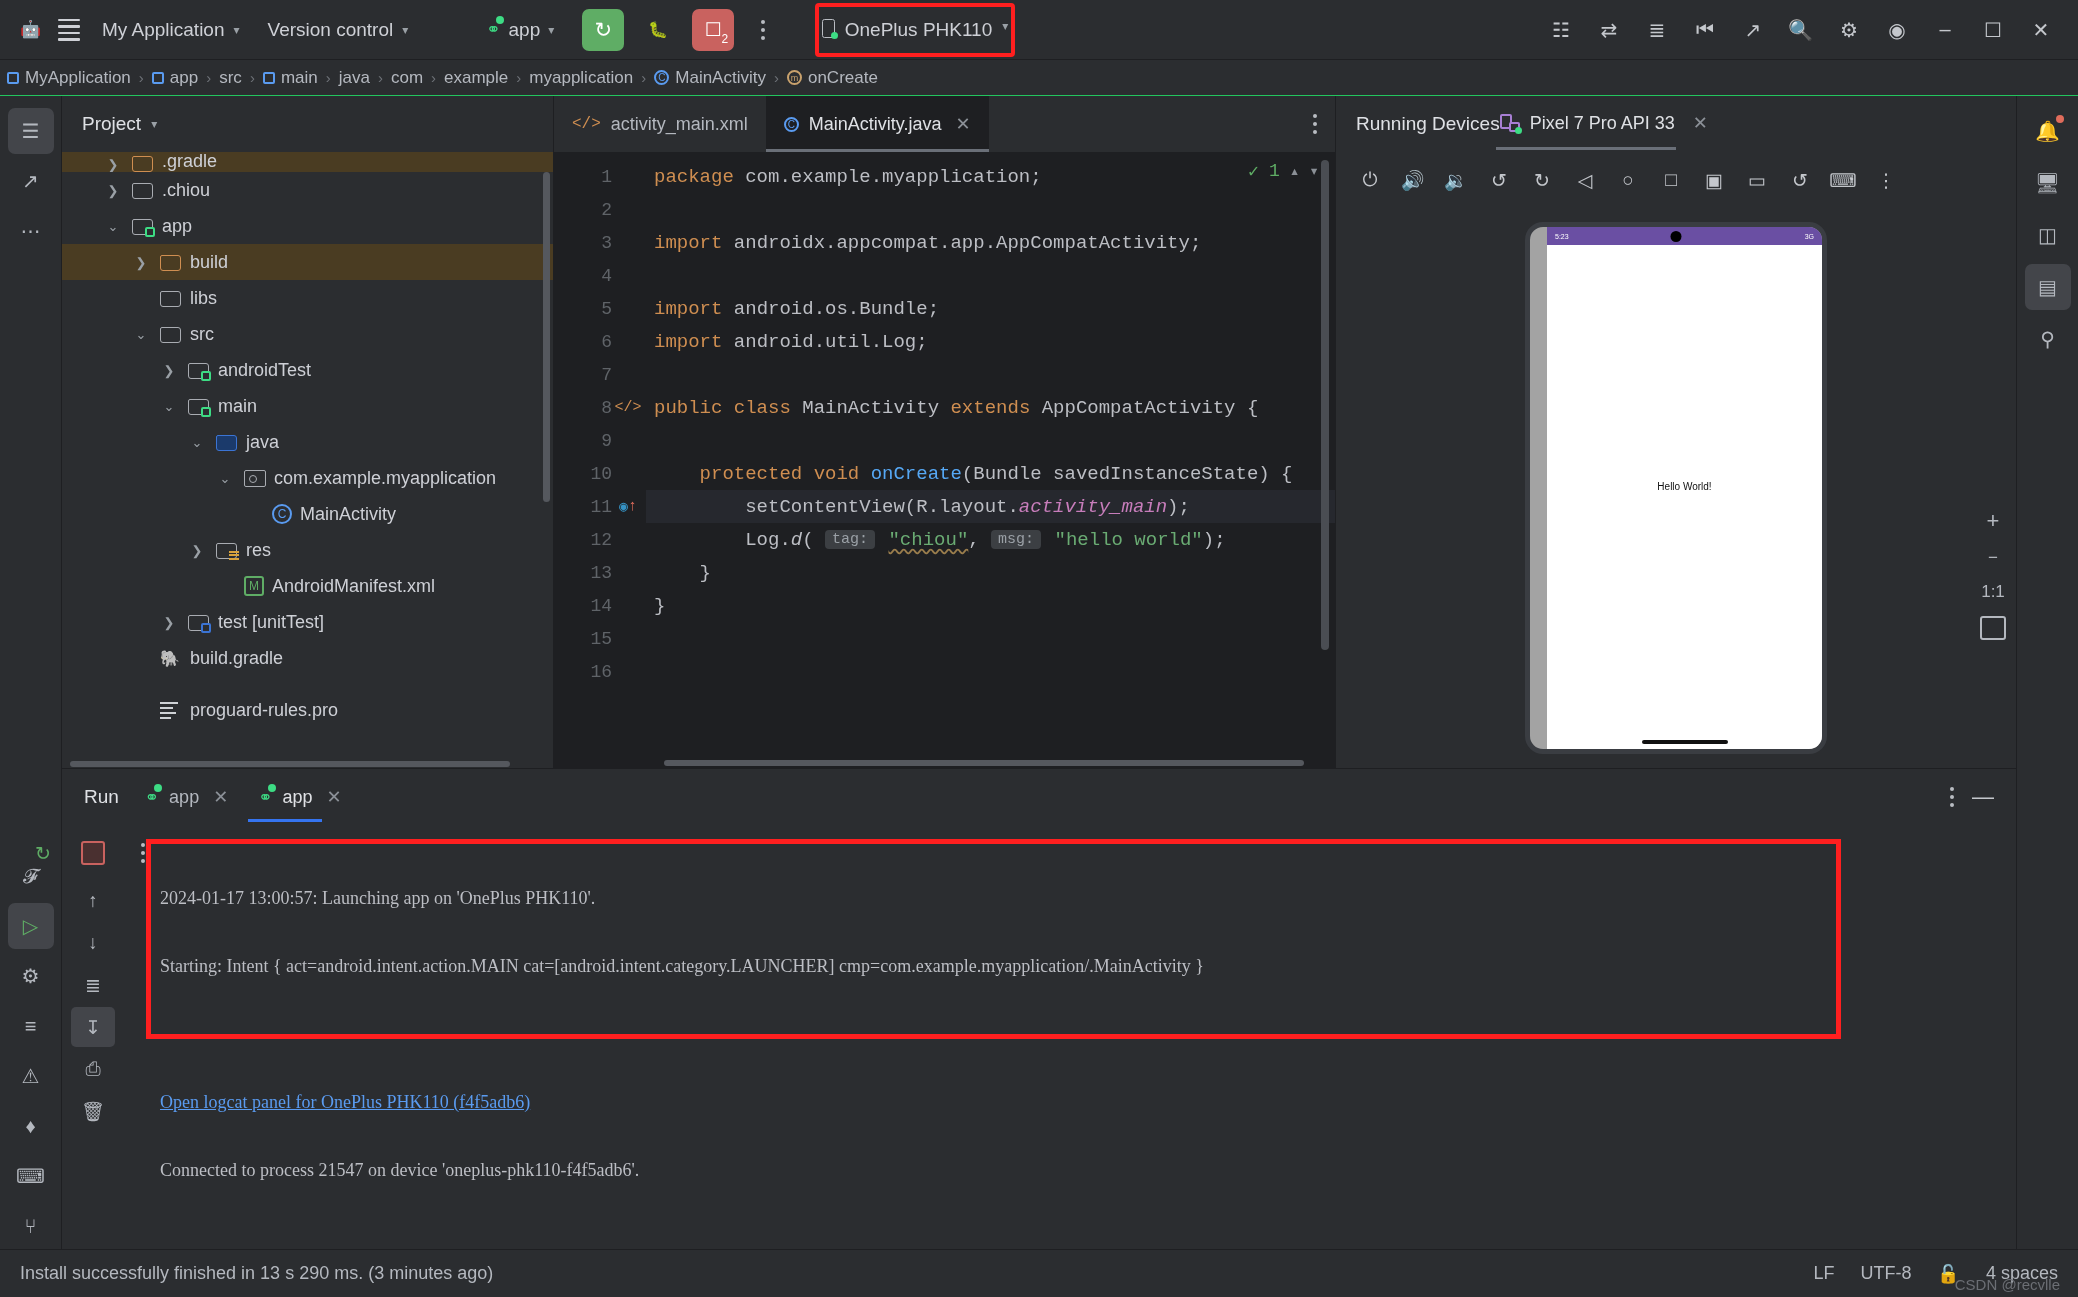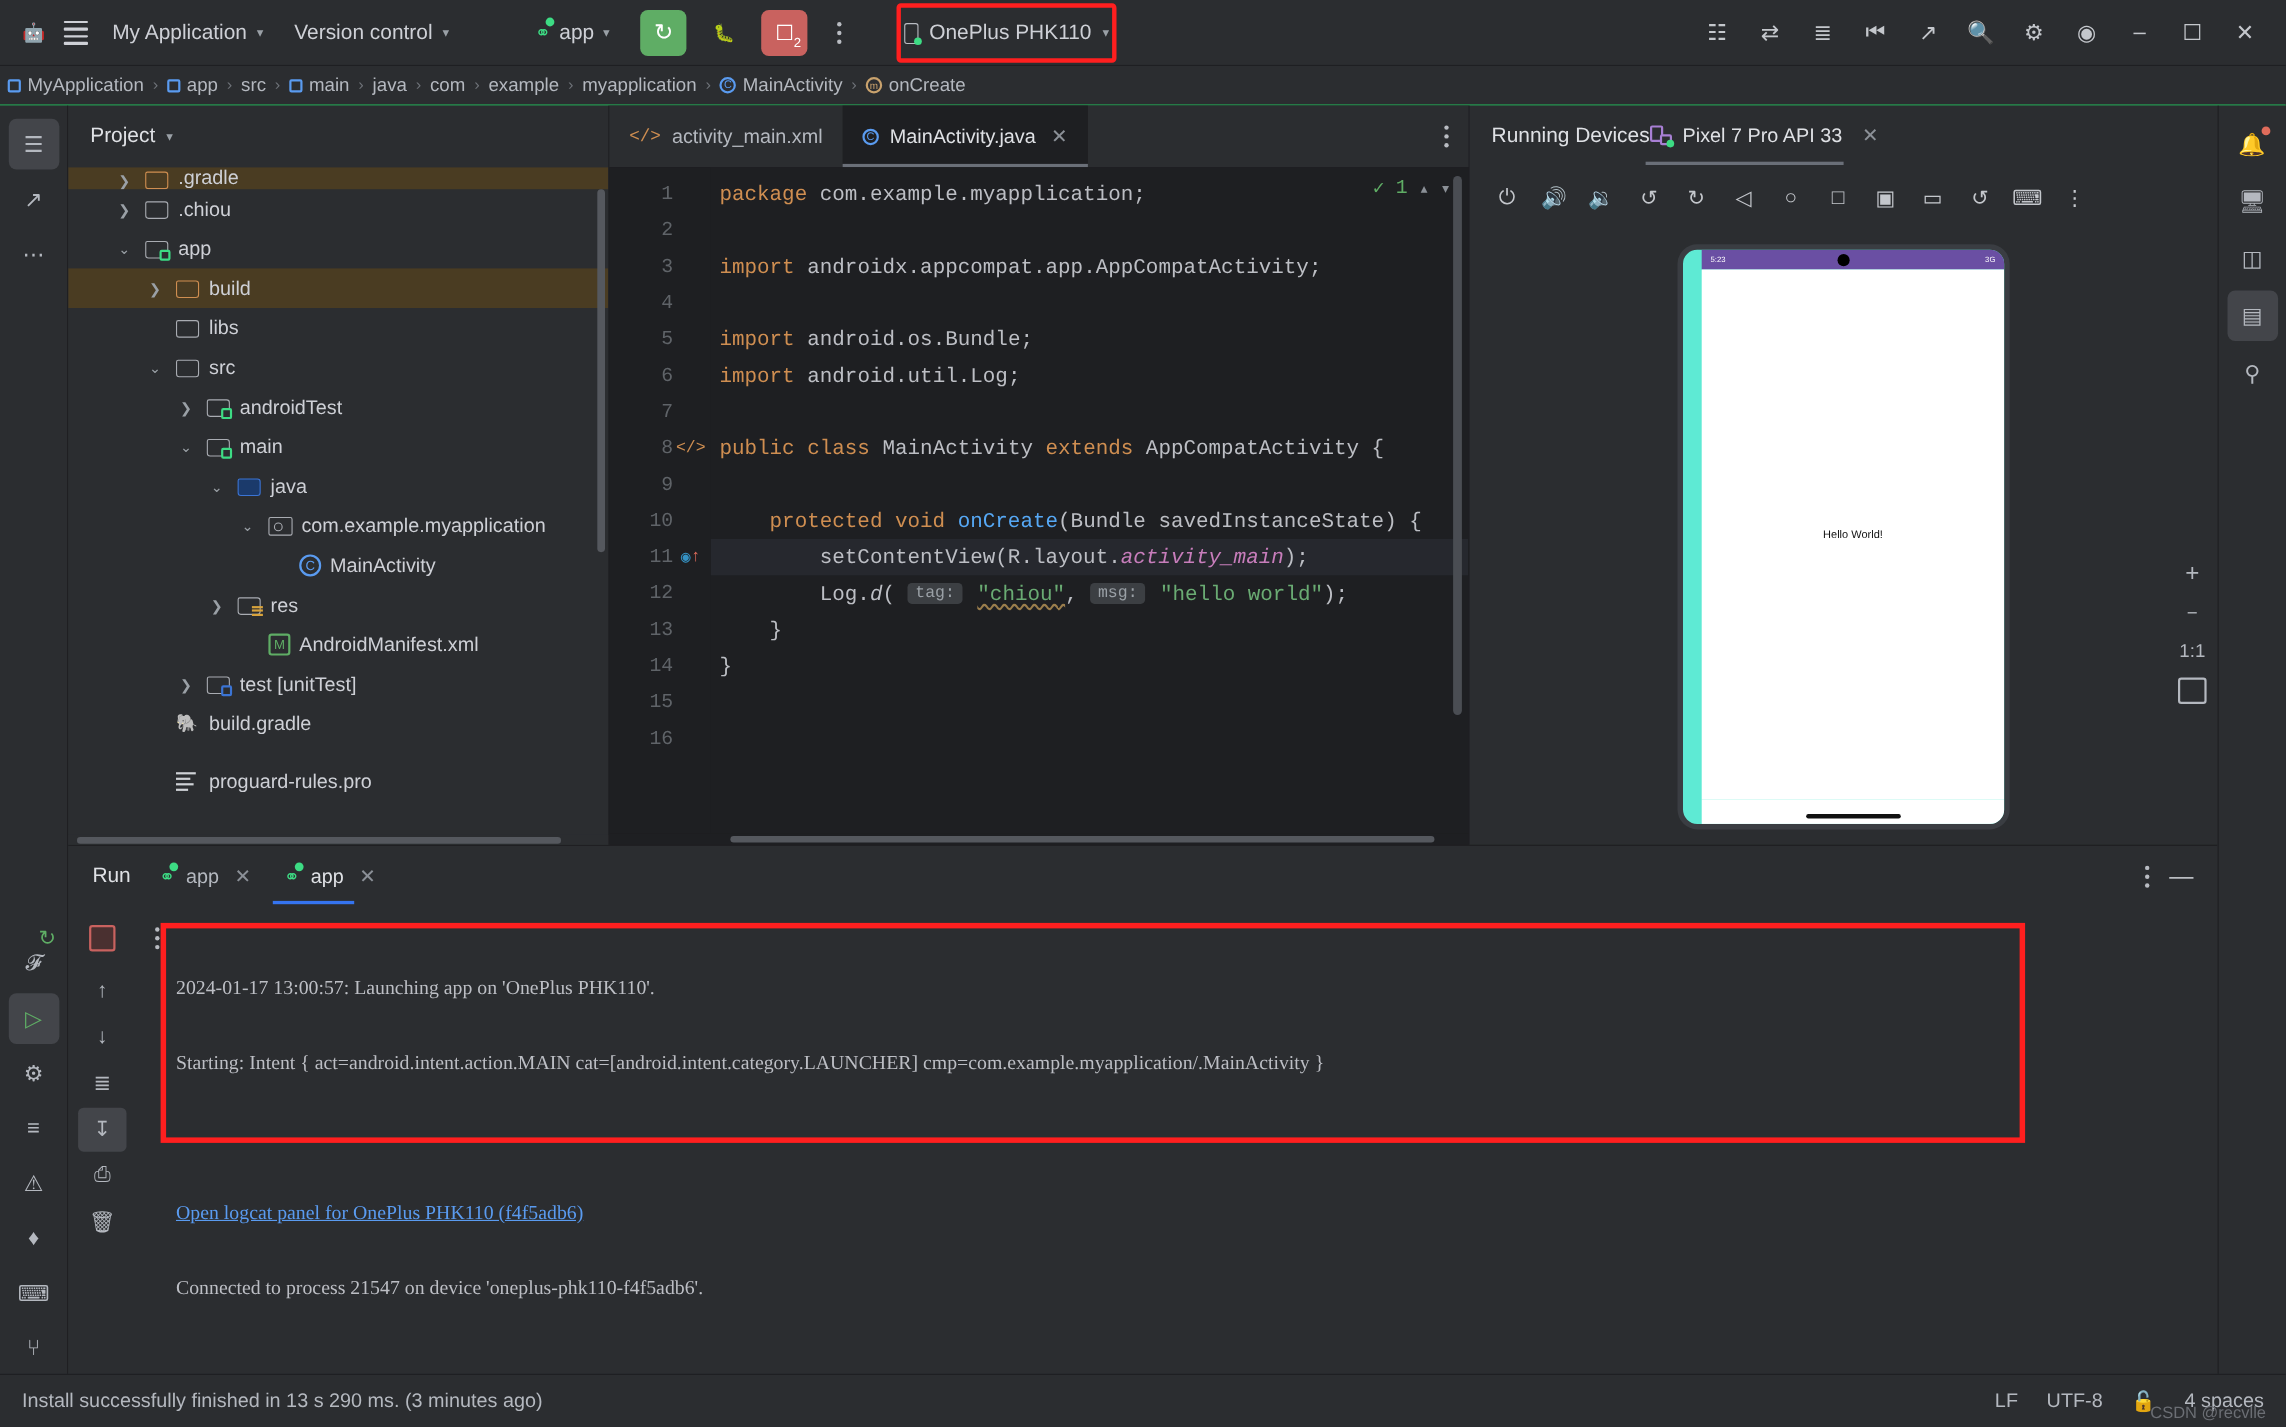--- a/index.html
+++ b/index.html
@@ -15,21 +15,21 @@
   .droid { font-size:17px; color:#3ddc84; }
   .hamb { display:flex; flex-direction:column; gap:4px; width:22px; }
   .hamb i { display:block; height:2.5px; background:#ced0d6; border-radius:1px; }
   .menu-item { font-size:19px; color:#ced0d6; padding:6px 12px; border-radius:5px; display:flex;
     align-items:center; gap:9px; white-space:nowrap; }
   .chev { font-size:12px; color:#9aa0a6; }
 
   .device-wrap { position:absolute; left:815px; top:3px; width:200px; height:54px;
     border:4px solid #ff1f1f; border-radius:4px; display:flex; align-items:center;
     justify-content:center; }
-  .device-sel { display:flex; align-items:center; gap:10px; font-size:19px; color:#ced0d6;
+  .device-sel { display:flex; align-items:flex-start; gap:10px; font-size:19px; color:#ced0d6;
     padding:4px 10px; border-radius:5px; white-space:nowrap; }
   .phone-ic { position:relative; width:13px; height:19px; border:1.7px solid #b9bcc2;
     border-radius:2.5px; display:inline-block; }
   .phone-ic::after { content:""; position:absolute; right:-4px; bottom:-2px; width:7px; height:7px;
     background:#3ddc84; border-radius:50%; }
 
   .runcfg { display:flex; align-items:center; gap:8px; font-size:19px; color:#ced0d6;
     padding:5px 10px; border-radius:5px; margin-left:52px; }
   .droid-small { position:relative; }
   .droid-small::after { content:""; position:absolute; right:-3px; top:-3px; width:8px; height:8px;
@@ -176,21 +176,21 @@
   .devic .r2 { position:absolute; right:0; bottom:0; width:11px; height:10px; border:2px solid #a87fd4;
     border-radius:2px; background:#2b2d30; }
   .devic .dot { position:absolute; right:-2px; bottom:-2px; width:7px; height:7px; border-radius:50%;
     background:#3ddc84; }
   .emu-toolbar { height:56px; flex:0 0 56px; display:flex; align-items:center; gap:3px;
     padding:0 14px; }
   .emu-btn { width:40px; height:40px; display:flex; align-items:center; justify-content:center;
     color:#c4c7cc; font-size:19px; border-radius:5px; }
   .emu-stage { flex:1 1 auto; display:flex; align-items:flex-start; justify-content:center;
     padding-top:14px; position:relative; }
-  .phone { width:302px; height:532px; background:#5eead4; border-radius:18px; border:5px solid #3a3d42;
+  .phone { width:302px; height:532px; background:#a3a3a3; border-radius:18px; border:5px solid #3a3d42;
     display:flex; flex-direction:column; overflow:hidden; position:relative;padding-left:17px; }
   .ph-status { height:18px; background:#6a4fa3; display:flex; align-items:center;
     justify-content:space-between; padding:0 8px; font-size:7px; color:#fff;
     font-family:"Liberation Sans", sans-serif; }
   .ph-notch { position:absolute; left:50%; transform:translateX(-50%); top:4px; width:11px;
     height:11px; border-radius:50%; background:#000; z-index:3; }
   .ph-body { flex:1 1 auto; background:#fff; display:flex; align-items:center;
     justify-content:center; }
   .ph-hello { color:#111; font-size:10px; }
   .ph-nav { height:22px; background:#fff; display:flex; align-items:flex-end;

